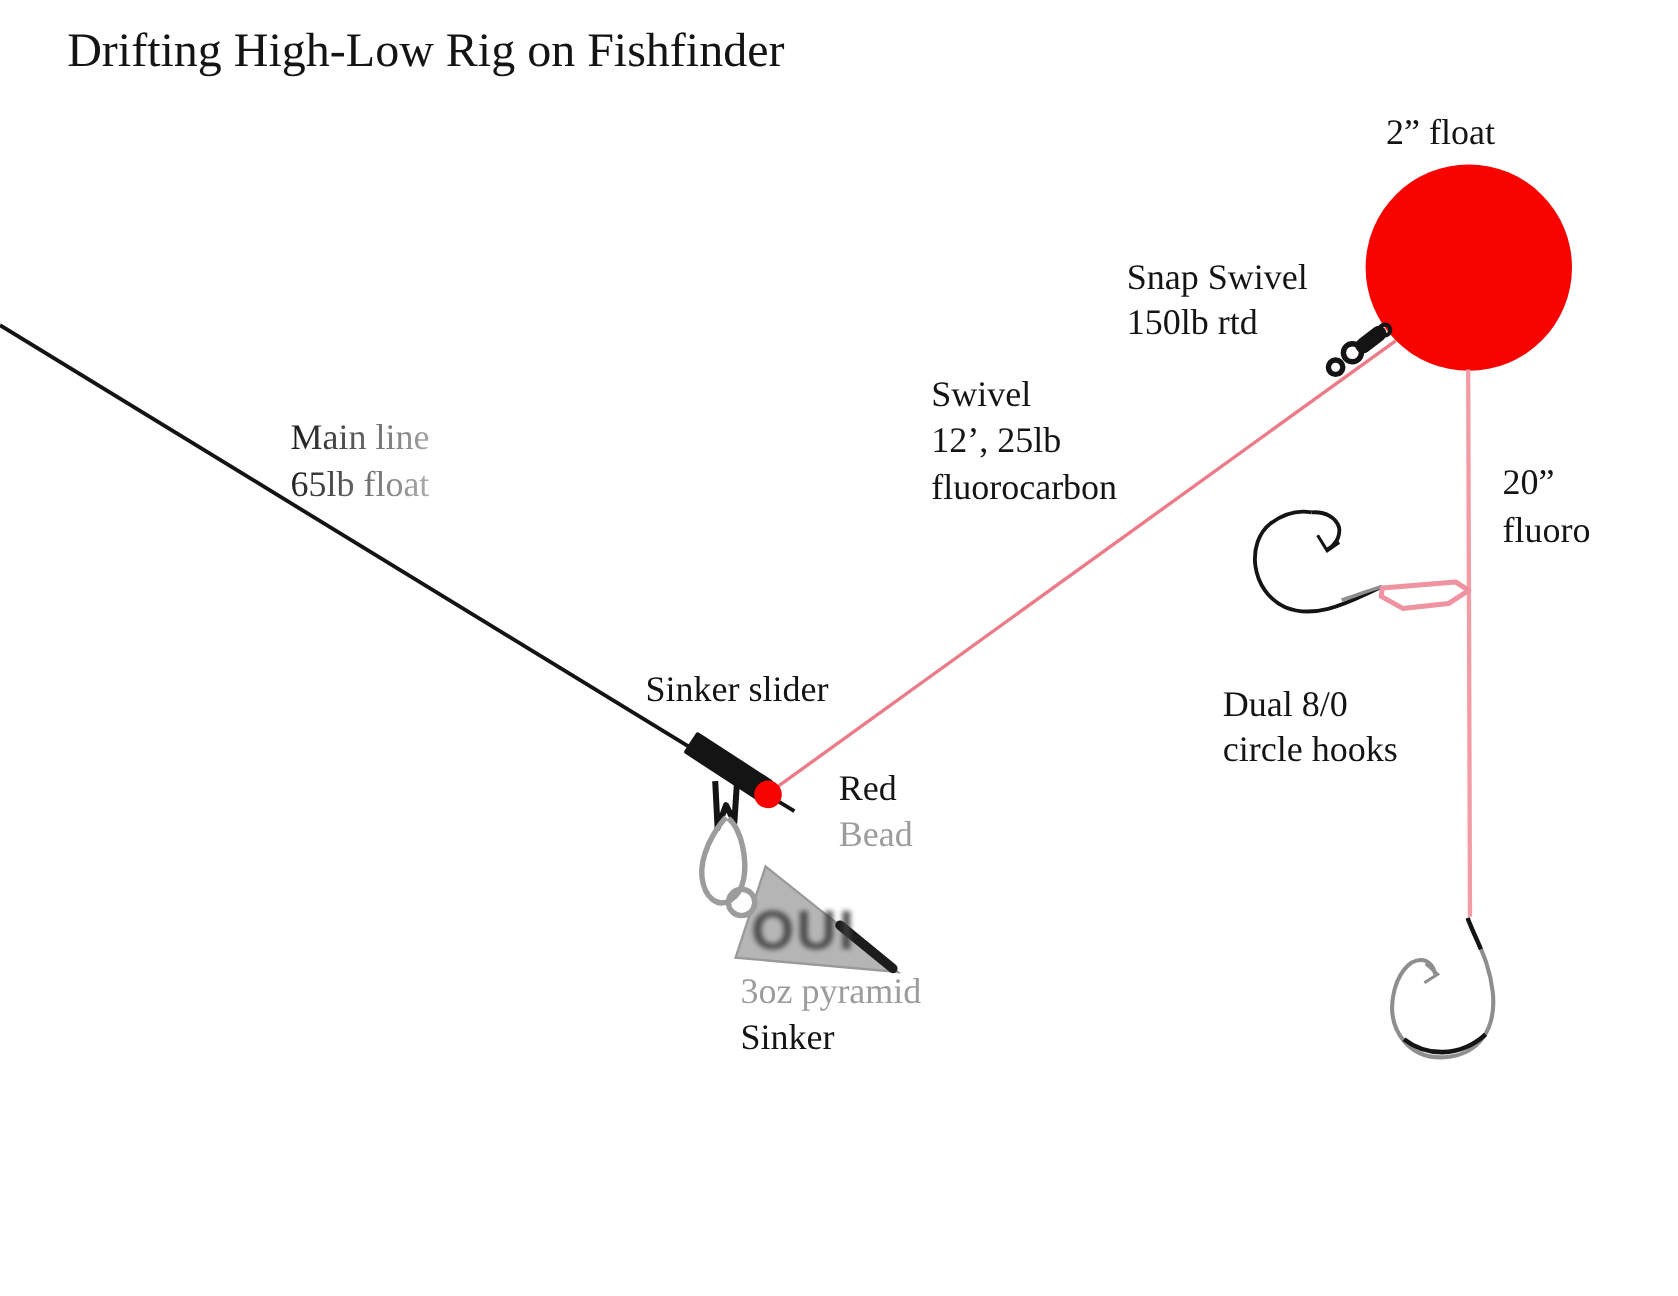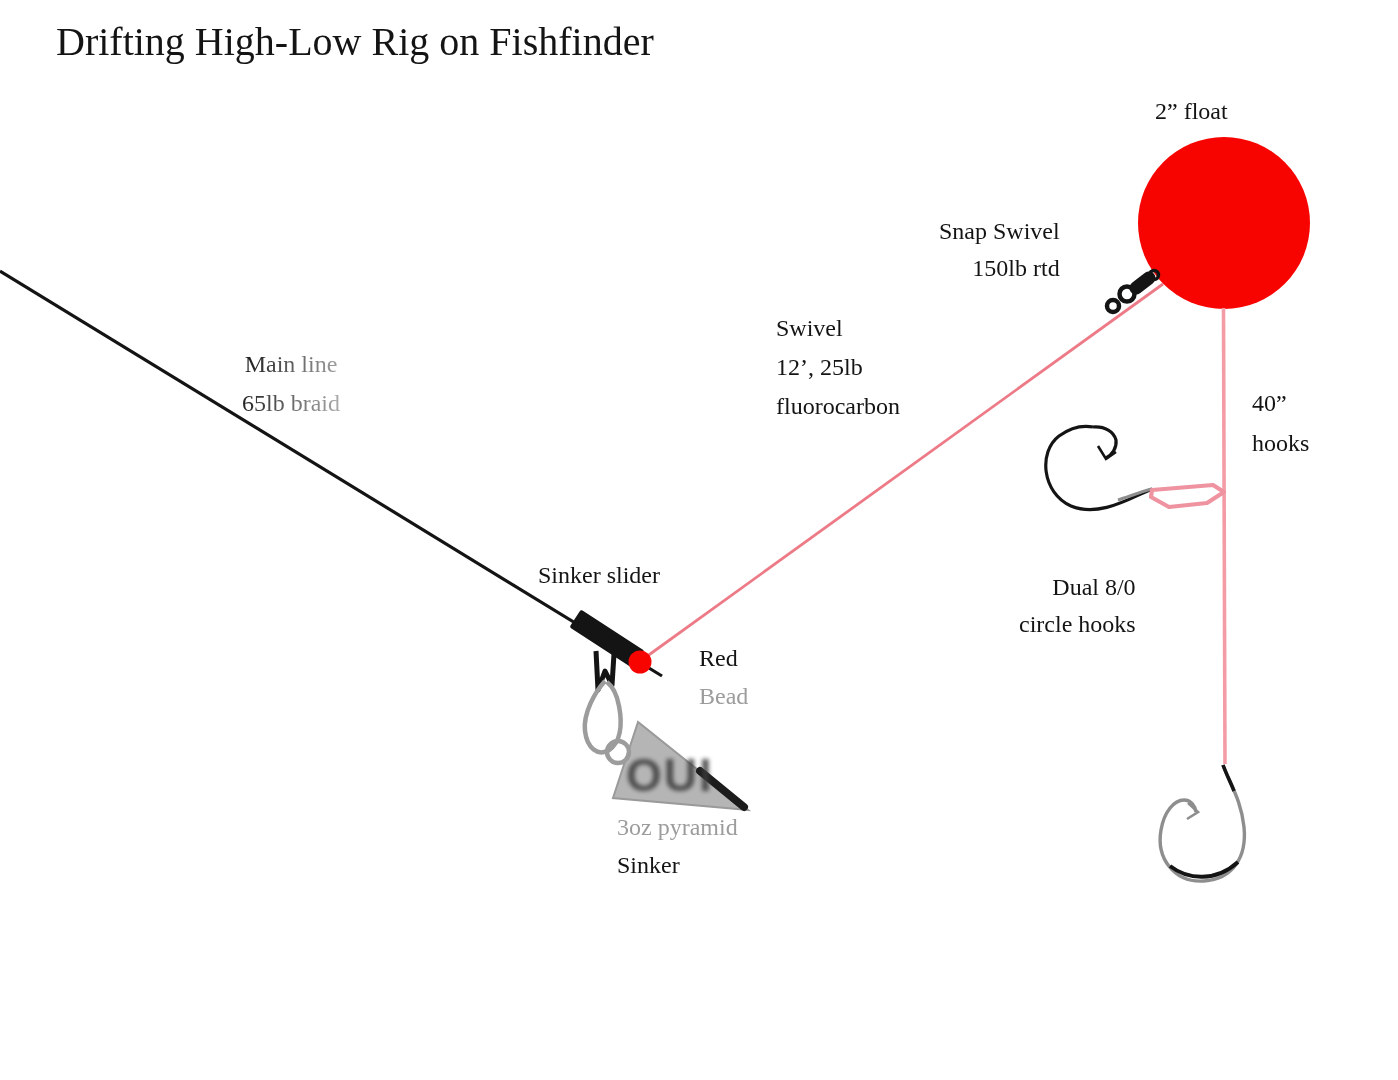--- a/index.html
+++ b/index.html
@@ -13,23 +13,23 @@
     --triangle-edge:#9a9a9a;
     --text-gray:#9c9c9c;
     --watermark-gray:#3c3c3c;
   }
   html,body{margin:0;padding:0;background:#ffffff;}
   .stage{
     position:relative;width:1398px;height:1080px;background:#ffffff;overflow:hidden;
     font-family:"Liberation Serif","DejaVu Serif",serif;color:var(--line-black);
   }
   .diagram-svg{position:absolute;left:0;top:0;width:1398px;height:1080px;}
-  .label{position:absolute;font-size:24px;line-height:38px;white-space:nowrap;color:var(--line-black);}
+  .label{position:absolute;font-size:30px;line-height:38px;white-space:nowrap;color:var(--line-black);}
   .title{position:absolute;font-size:40px;line-height:48px;white-space:nowrap;color:var(--line-black);}
-  .lh37{line-height:37px;text-align:right;}
+  .lh37{line-height:37px;}
   .lh39{line-height:39px;}
   .lh40{line-height:40px;}
   .gray-text{color:var(--text-gray);}
   .gradient-text{color:#666;}
   @supports ((-webkit-background-clip:text) or (background-clip:text)){
     .gradient-text{
       background:linear-gradient(100deg,#1b1b1b 5%,#6b6b6b 55%,#a8a8a8 95%);
       -webkit-background-clip:text;background-clip:text;
       color:transparent;
     }
@@ -119,26 +119,26 @@
   </div>
 
   <div class="label lh39" style="left:776px;top:309px;">
     <div>Swivel</div>
     <div>12’, 25lb</div>
     <div>fluorocarbon</div>
   </div>
 
   <div class="label lh39 gradient-text" style="left:242px;top:345px;text-align:center;">
     <div>Main line</div>
-    <div>65lb braid</div>
+    <div>65lb float</div>
   </div>
 
   <div class="label lh40" style="left:1252px;top:383px;">
-    <div>40”</div>
-    <div>hooks</div>
+    <div>20”</div>
+    <div>fluoro</div>
   </div>
 
   <div class="label" style="left:538px;top:556px;">Sinker slider</div>
 
   <div class="label" style="left:699px;top:639px;">
     <div>Red</div>
     <div class="gray-text">Bead</div>
   </div>
 
   <div class="label lh37" style="left:1019px;top:569px;">

